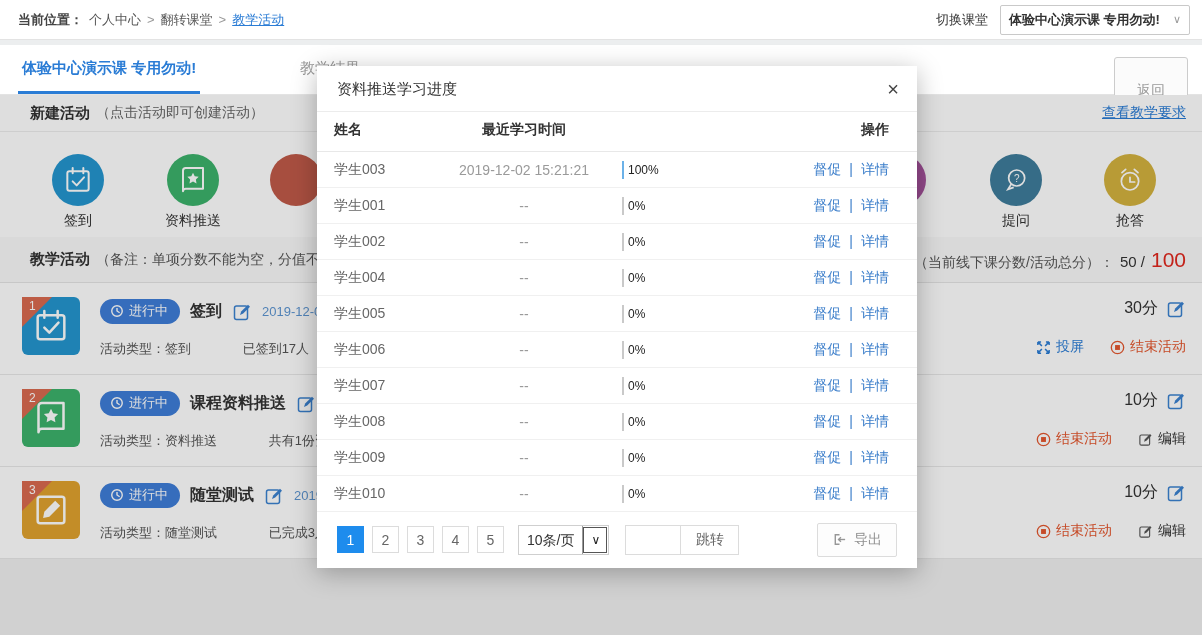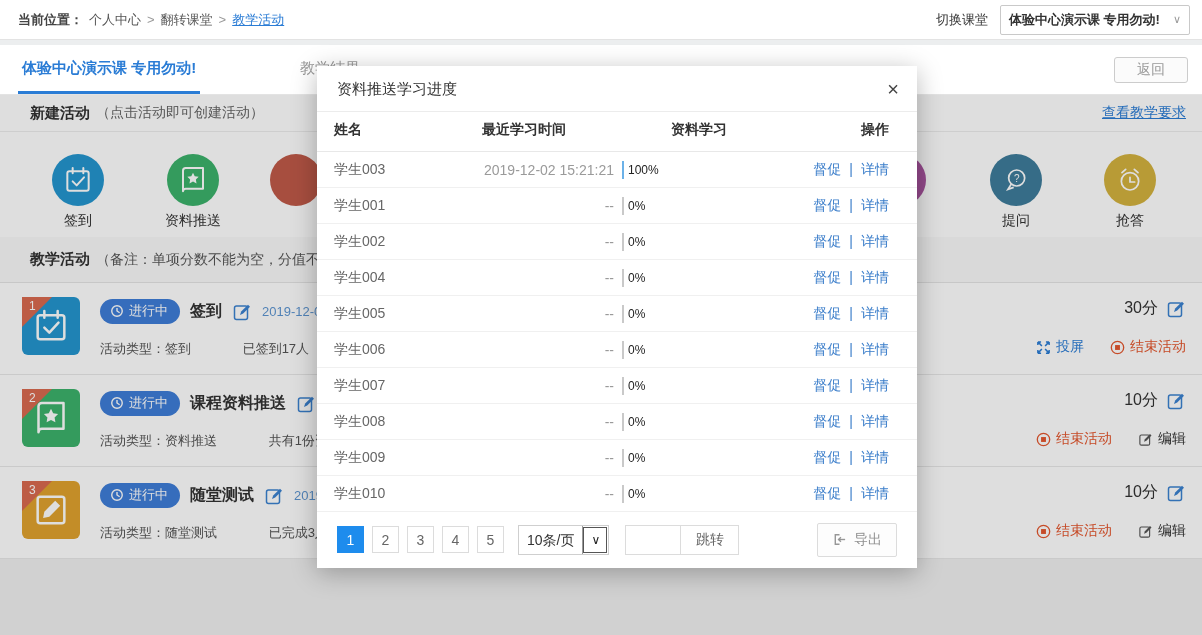--- a/index.html
+++ b/index.html
@@ -17,21 +17,21 @@
   .switch-label { color:#333; }
   .course-select { width:190px; height:30px; border:1px solid #c9c9c9; background:#fff; border-radius:2px;
                    display:flex; align-items:center; padding:0 8px; font-size:13px; color:#333; font-weight:bold; cursor:pointer; }
   .course-select .chev { margin-left:auto; color:#999; font-size:11px; font-weight:normal; }
 
   
   .tabbar { position:absolute; left:0; top:45px; width:1202px; height:50px; background:#fff; border-bottom:1px solid #e3e3e3; }
   .tab { position:absolute; top:0; height:49px; line-height:46px; font-size:15px; cursor:pointer; }
   .tab-active { left:18px; color:#2a7cd5; font-weight:bold; border-bottom:3px solid #2a7cd5; padding:0 4px; }
   .tab-plain { left:300px; color:#999; }
-  .back-btn { position:absolute; right:14px; top:12px; padding:3px 22px; font-size:14px; color:#999;
+  .back-btn { position:absolute; right:14px; top:12px; padding:24px 22px; font-size:14px; color:#999;
               background:#fbfbfb; border:1px solid #ccc; border-radius:3px; cursor:pointer; }
 
   
   .content { position:absolute; left:0; top:95px; width:1202px; height:540px; background:#f0f0f0; }
   .dim { position:absolute; left:0; top:95px; width:1202px; height:540px; background:rgba(0,0,0,0.13); z-index:5; }
 
   .section-head { position:relative; height:37px; background:#fff; border-bottom:1px solid #ededed;
                   display:flex; align-items:center; }
   .section-head .t { margin-left:30px; font-size:15px; font-weight:bold; color:#333; }
   .section-head .h { margin-left:6px; font-size:14px; color:#666; }
@@ -86,21 +86,21 @@
   .m-thead { display:flex; align-items:center; height:40px; font-size:14px; font-weight:bold; color:#333;
              border-bottom:1px solid #e8e8e8; padding:0 28px 4px 17px; }
   .m-row { display:flex; align-items:center; height:36px; font-size:14px;
            border-bottom:1px solid #f0f0f0; padding:0 28px 0 17px; }
   .col-name { width:100px; }
   .col-time { width:180px; text-align:center; }
   .col-prog { width:170px; }
   .col-ops  { flex:1; text-align:right; }
   .m-thead .col-prog { text-align:center; }
   .m-row .col-name { color:#666; }
-  .m-row .col-time { color:#9a9a9a;text-align:right; }
+  .m-row .col-time { color:#9a9a9a; }
   .pbar { position:relative; width:152px; height:18px; margin-left:8px; border:1px solid #c9c9c9; background:#fff; }
   .pbar.full { border-color:#6bb1e8; }
   .pfill { position:absolute; left:0; top:0; height:100%; background:#6bb1e8; width:0; }
   .plabel { position:absolute; left:5px; top:0; line-height:17px; font-size:12px; color:#222; }
   .ops { display:inline-flex; gap:8px; color:#3a7dca; cursor:pointer; }
   .ops .l { cursor:pointer; }
 
   .m-pager { display:flex; align-items:center; height:55px; padding:0 20px; }
   .pg { width:27px; height:27px; border:1px solid #dcdcdc; background:#fff; color:#666; font-size:14px;
         display:flex; align-items:center; justify-content:center; margin-right:8px; cursor:pointer; }
@@ -192,20 +192,25 @@
             <path d="M12 13 l5.5 -5"></path>
             <path d="M36 13 l-5.5 -5"></path>
         </svg>
       </div>
       <div class="circ-label" style="left:1070px">抢答</div>
     </div>
 
     <div class="band">
       <span class="t">教学活动</span>
       <span class="n">（备注：单项分数不能为空，分值不</span>
+      <div class="band-right">
+        <span class="lbl">（当前线下课分数/活动总分）：</span>
+        <span class="cur">50 /</span>
+        <span class="tot">100</span>
+      </div>
     </div>
 
     <div class="item">
       <div class="bigicon" style="background: rgb(36, 150, 207);">
         <svg viewBox="0 0 48 48" fill="none" stroke="#fff" stroke-width="3" stroke-linecap="round" stroke-linejoin="round">
           <rect x="8" y="11" width="32" height="29" rx="3"></rect>
             <line x1="16" y1="6" x2="16" y2="14"></line>
             <line x1="32" y1="6" x2="32" y2="14"></line>
             <polyline points="16,26 22,32 33,20"></polyline>
         </svg>
@@ -368,21 +373,20 @@
   <div class="dim"></div>
 
   <div class="modal">
     <div class="m-head">
       <span class="m-title">资料推送学习进度</span>
       <span class="m-close">×</span>
     </div>
     <div class="m-thead">
       <span class="col-name">姓名</span>
       <span class="col-time">最近学习时间</span>
-      <span class="col-prog">资料学习</span>
       <span class="col-ops">操作</span>
     </div>
 
     <div class="m-row">
       <span class="col-name">学生003</span>
       <span class="col-time">2019-12-02 15:21:21</span>
       <span class="col-prog"><span class="pbar full"><span class="pfill" style="width: 100%;"></span><span class="plabel">100%</span></span></span>
       <span class="col-ops"><span class="ops">
             <span class="l">督促</span>
             <span>|</span>

